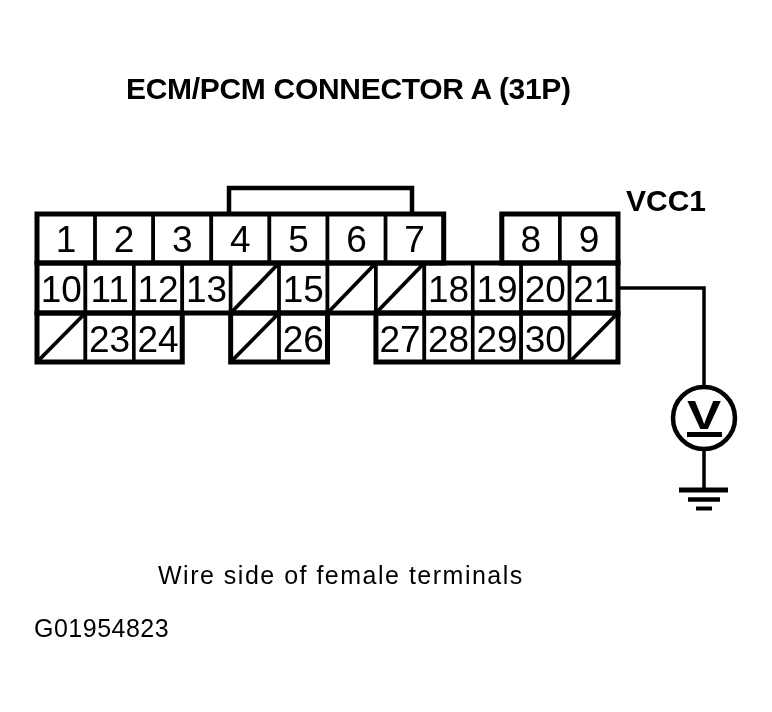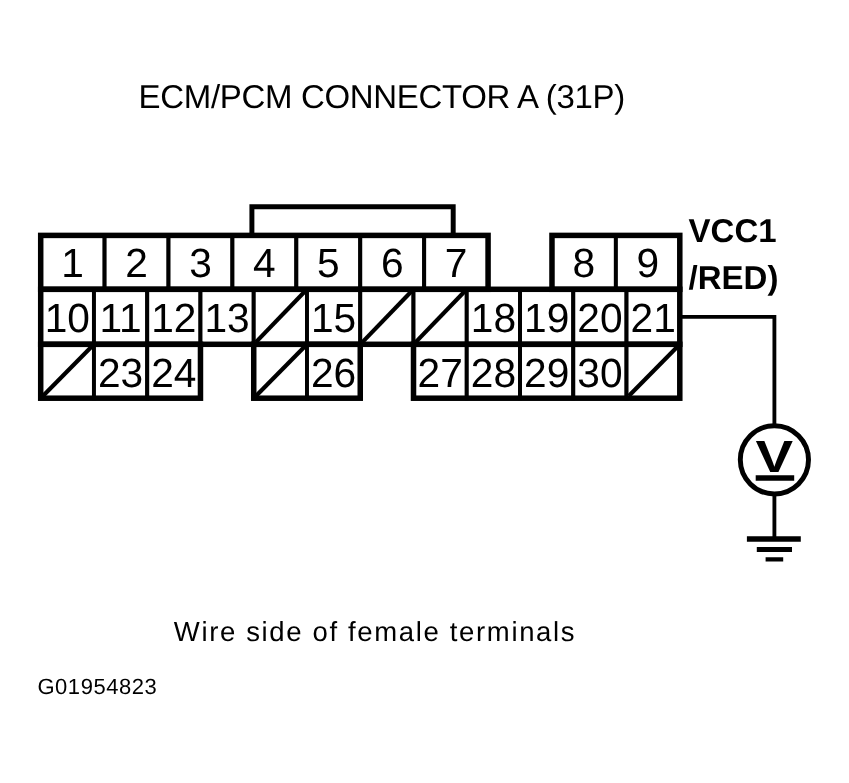--- a/index.html
+++ b/index.html
@@ -12,21 +12,21 @@
     background: var(--paper);
     overflow: hidden;
     font-family: "Liberation Sans", "DejaVu Sans", sans-serif;
     color: var(--ink);
   }
   .title {
     position: absolute;
     left: 126px;
     top: 72px;
     font-size: 30px;
-    font-weight: normal;
+    font-weight: bold;
     letter-spacing: -0.3px;
     white-space: nowrap;
   }
   #diagram {
     position: absolute;
     left: 0;
     top: 0;
   }
   .cell { fill: var(--paper); stroke: var(--ink); stroke-width: 3.6; }
   .outline { fill: none; stroke: var(--ink); stroke-width: 5; }
@@ -50,34 +50,34 @@
   .gnd { stroke: var(--ink); }
   .vcc-label {
     position: absolute;
     left: 626px;
     top: 185px;
     font-size: 30px;
     font-weight: bold;
     line-height: 32.5px;
     white-space: nowrap;
   }
-  .vcc-label span { display: block; margin-top: 10px; }
+  .vcc-label span { display: block; }
   .caption {
     position: absolute;
     left: 158px;
     top: 561px;
     font-size: 25px;
     letter-spacing: 1.5px;
     white-space: nowrap;
   }
   .figure-id {
     position: absolute;
     left: 34px;
     top: 614px;
-    font-size: 20px;
+    font-size: 25px;
     letter-spacing: 0.5px;
     white-space: nowrap;
   }
 </style>
 </head>
 <body>
 
 <div class="page">
 
   <div class="title">ECM/PCM CONNECTOR A (31P)</div>
@@ -168,19 +168,18 @@
     <line class="wire" x1="704" y1="449" x2="704" y2="489"></line>
     <g>
       <line class="gnd" x1="679" y1="490" x2="728" y2="490" stroke-width="5"></line>
       <line class="gnd" x1="688" y1="499.5" x2="720" y2="499.5" stroke-width="4.5"></line>
       <line class="gnd" x1="696" y1="508.5" x2="712" y2="508.5" stroke-width="4"></line>
     </g>
   </svg>
 
   <div class="vcc-label">
     <span>VCC1</span>
-    <span>/RED)</span>
   </div>
 
   <div class="caption">Wire side of female terminals</div>
   <div class="figure-id">G01954823</div>
 
 </div>
 
 </body></html>

